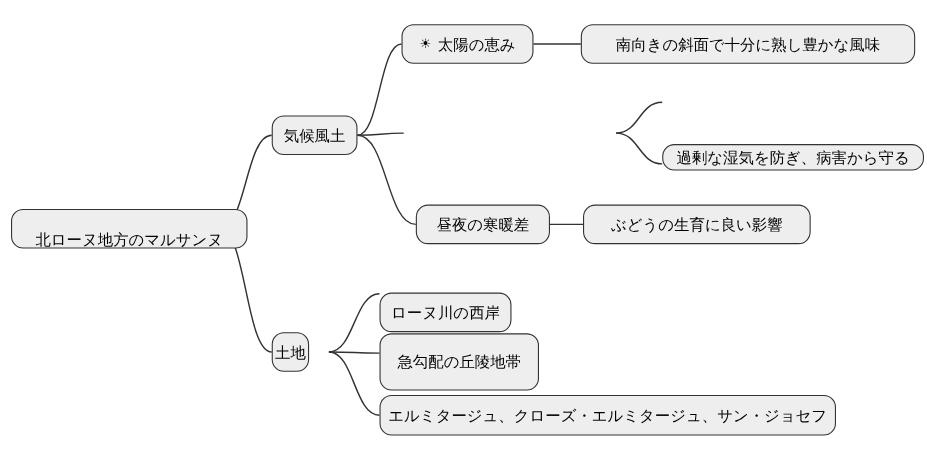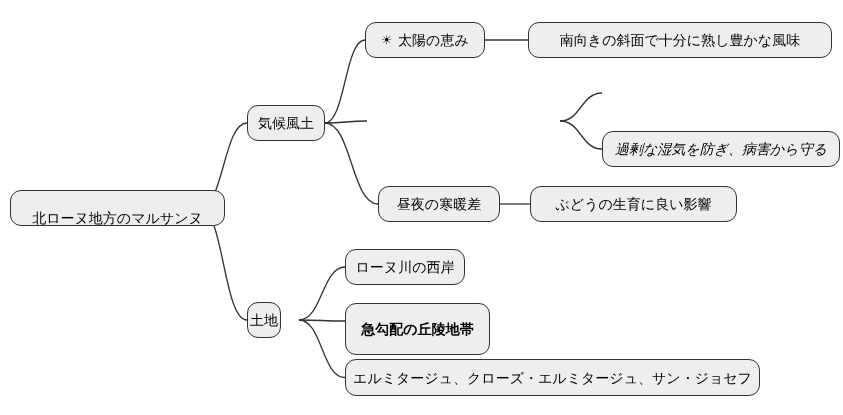--- a/index.html
+++ b/index.html
@@ -79,41 +79,41 @@
     <span class="icon">☀</span>
     <span>太陽の恵み</span>
   </div>
 
   <div class="node" style="left:528px; top:22px; width:304px; height:36px;">
     <span>南向きの斜面で十分に熟し豊かな風味</span>
   </div>
 
 
 
-  <div class="node" style="left:602px; top:131px; width:238px; height:36px;font-style:italic;">
+  <div class="node" style="left:602px; top:131px; width:238px; height:24px;">
     <span>過剰な湿気を防ぎ、病害から守る</span>
   </div>
 
   <div class="node" style="left:378px; top:186px; width:122px; height:36px;justify-content:center;">
     <span>昼夜の寒暖差</span>
   </div>
 
   <div class="node" style="left:530px; top:186px; width:207px; height:36px;text-align:right;">
     <span>ぶどうの生育に良い影響</span>
   </div>
 
   <div class="node" style="left:247px; top:302px; width:34px; height:36px;">
     <span>土地</span>
   </div>
 
-  <div class="node" style="left:345px; top:249px; width:120px; height:36px;">
+  <div class="node" style="left:345px; top:266px; width:120px; height:36px;">
     <span>ローヌ川の西岸</span>
   </div>
 
-  <div class="node" style="left:345px; top:303px; width:145px; height:52px;font-weight:bold;">
+  <div class="node" style="left:345px; top:303px; width:145px; height:52px;">
     <span>急勾配の丘陵地帯</span>
   </div>
 
   <div class="node" style="left:345px; top:359px; width:415px; height:37px;">
     <span>エルミタージュ、クローズ・エルミタージュ、サン・ジョセフ</span>
   </div>
 
 </div>
 
 </body></html>

